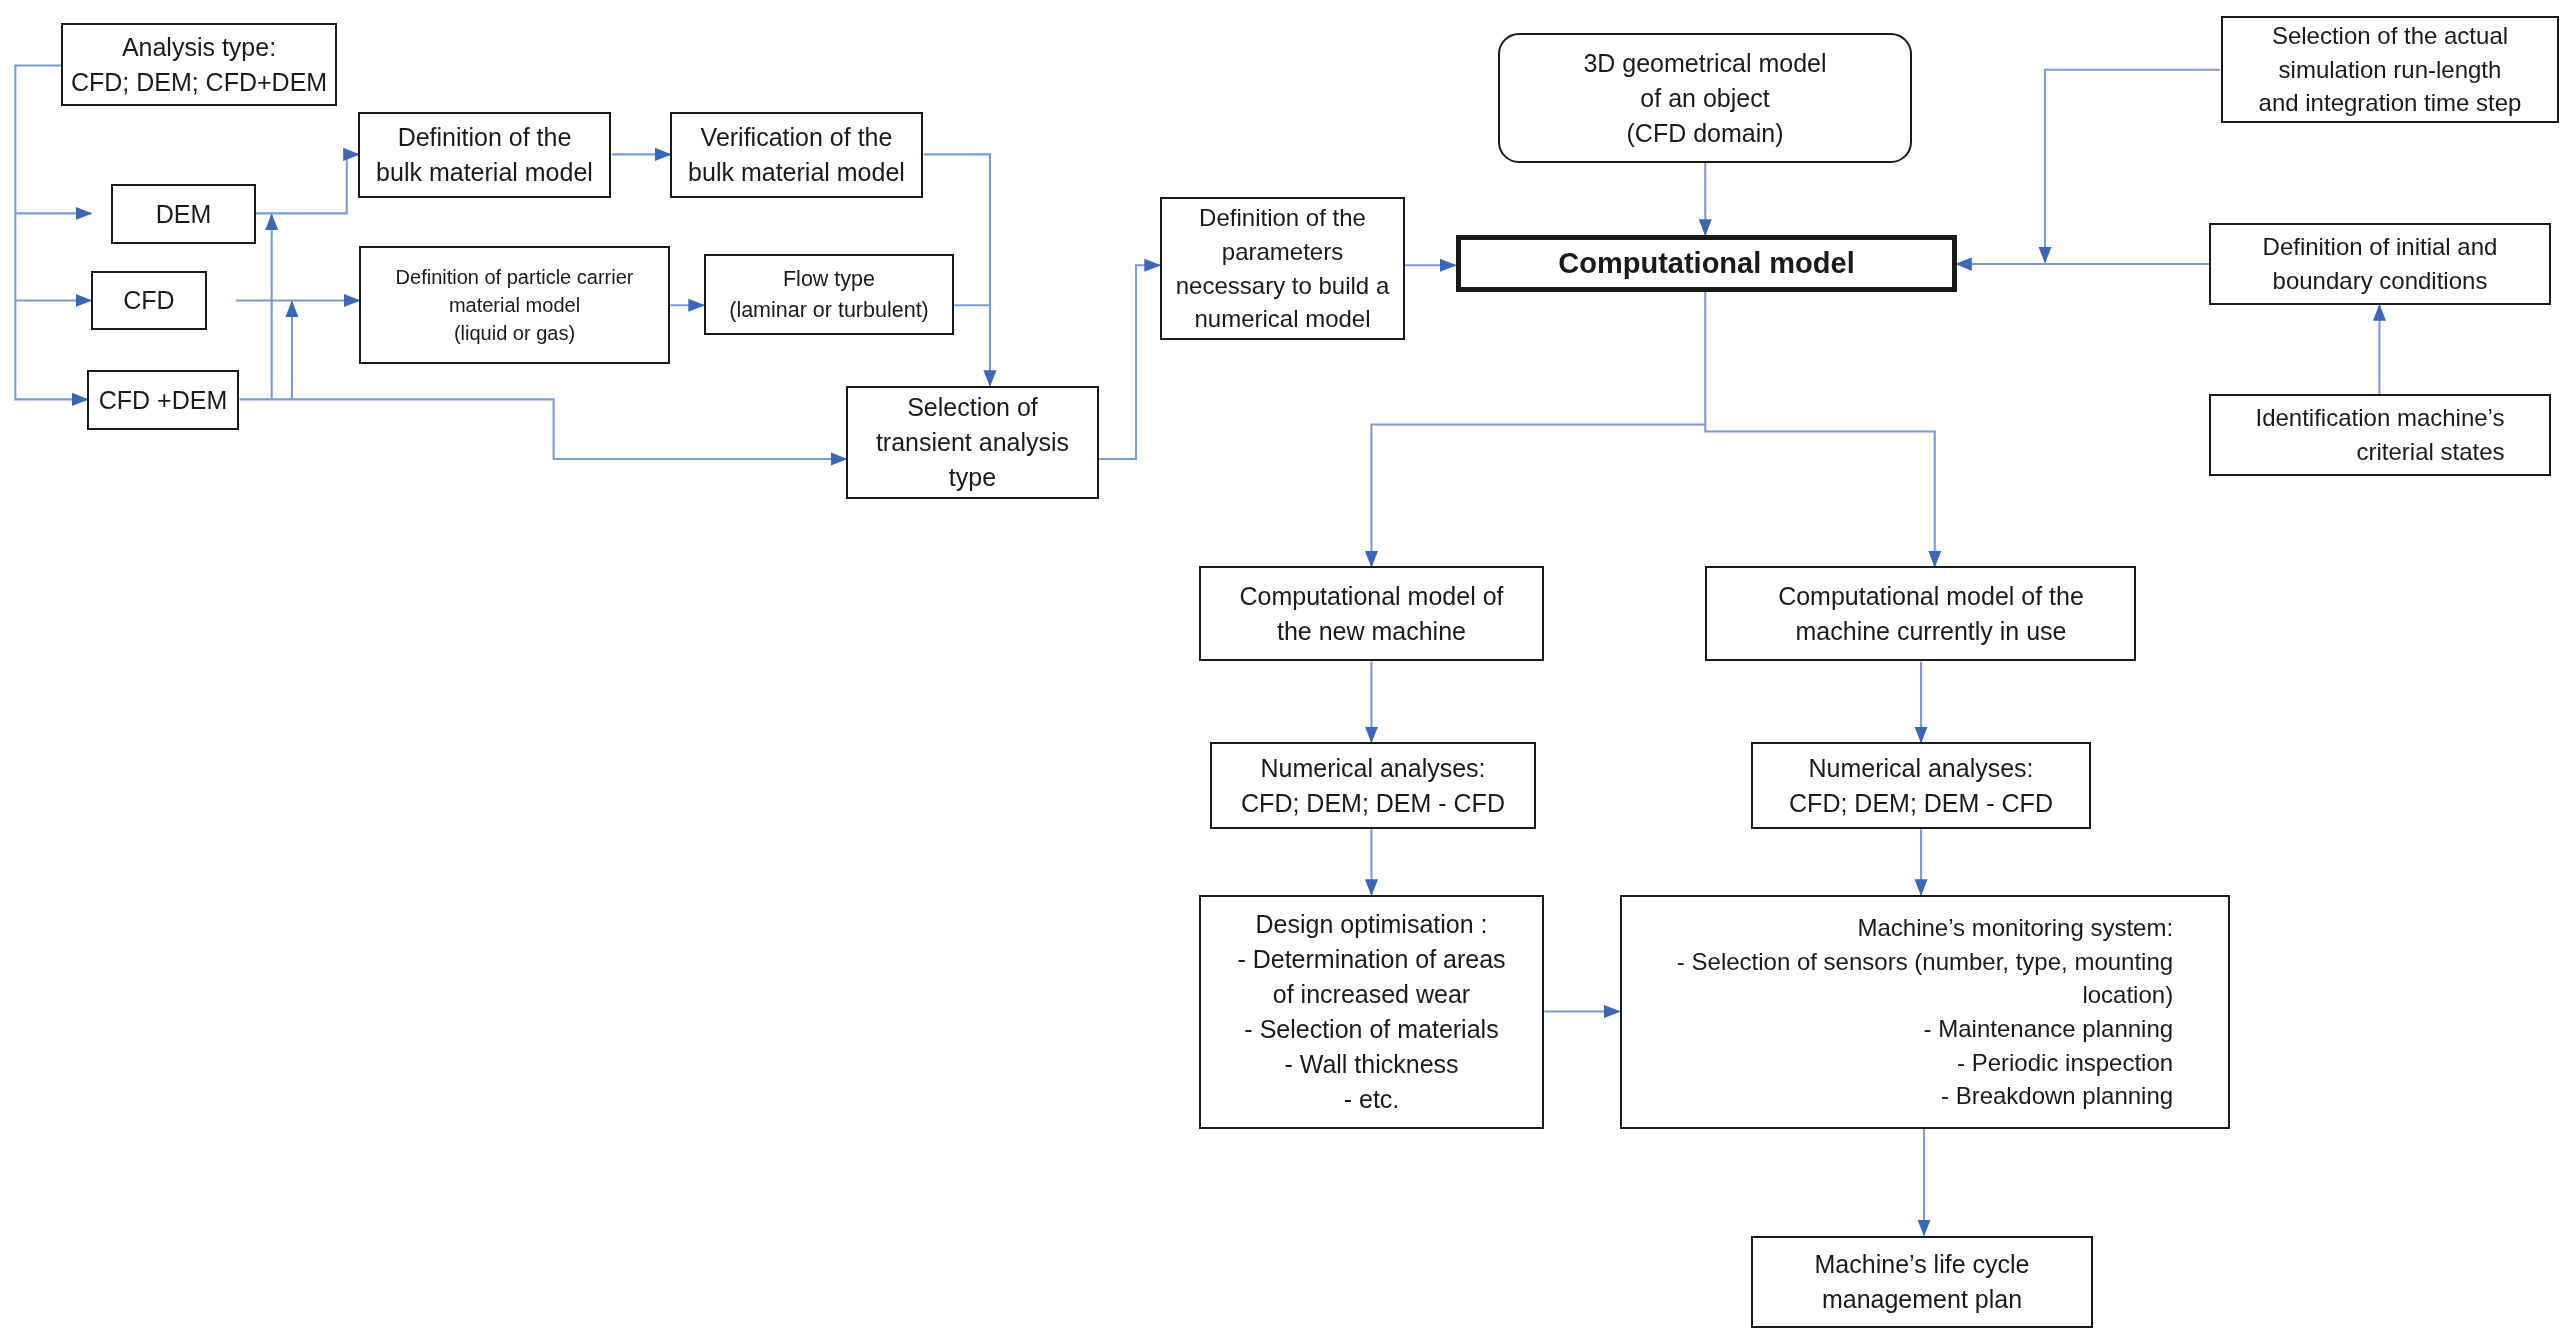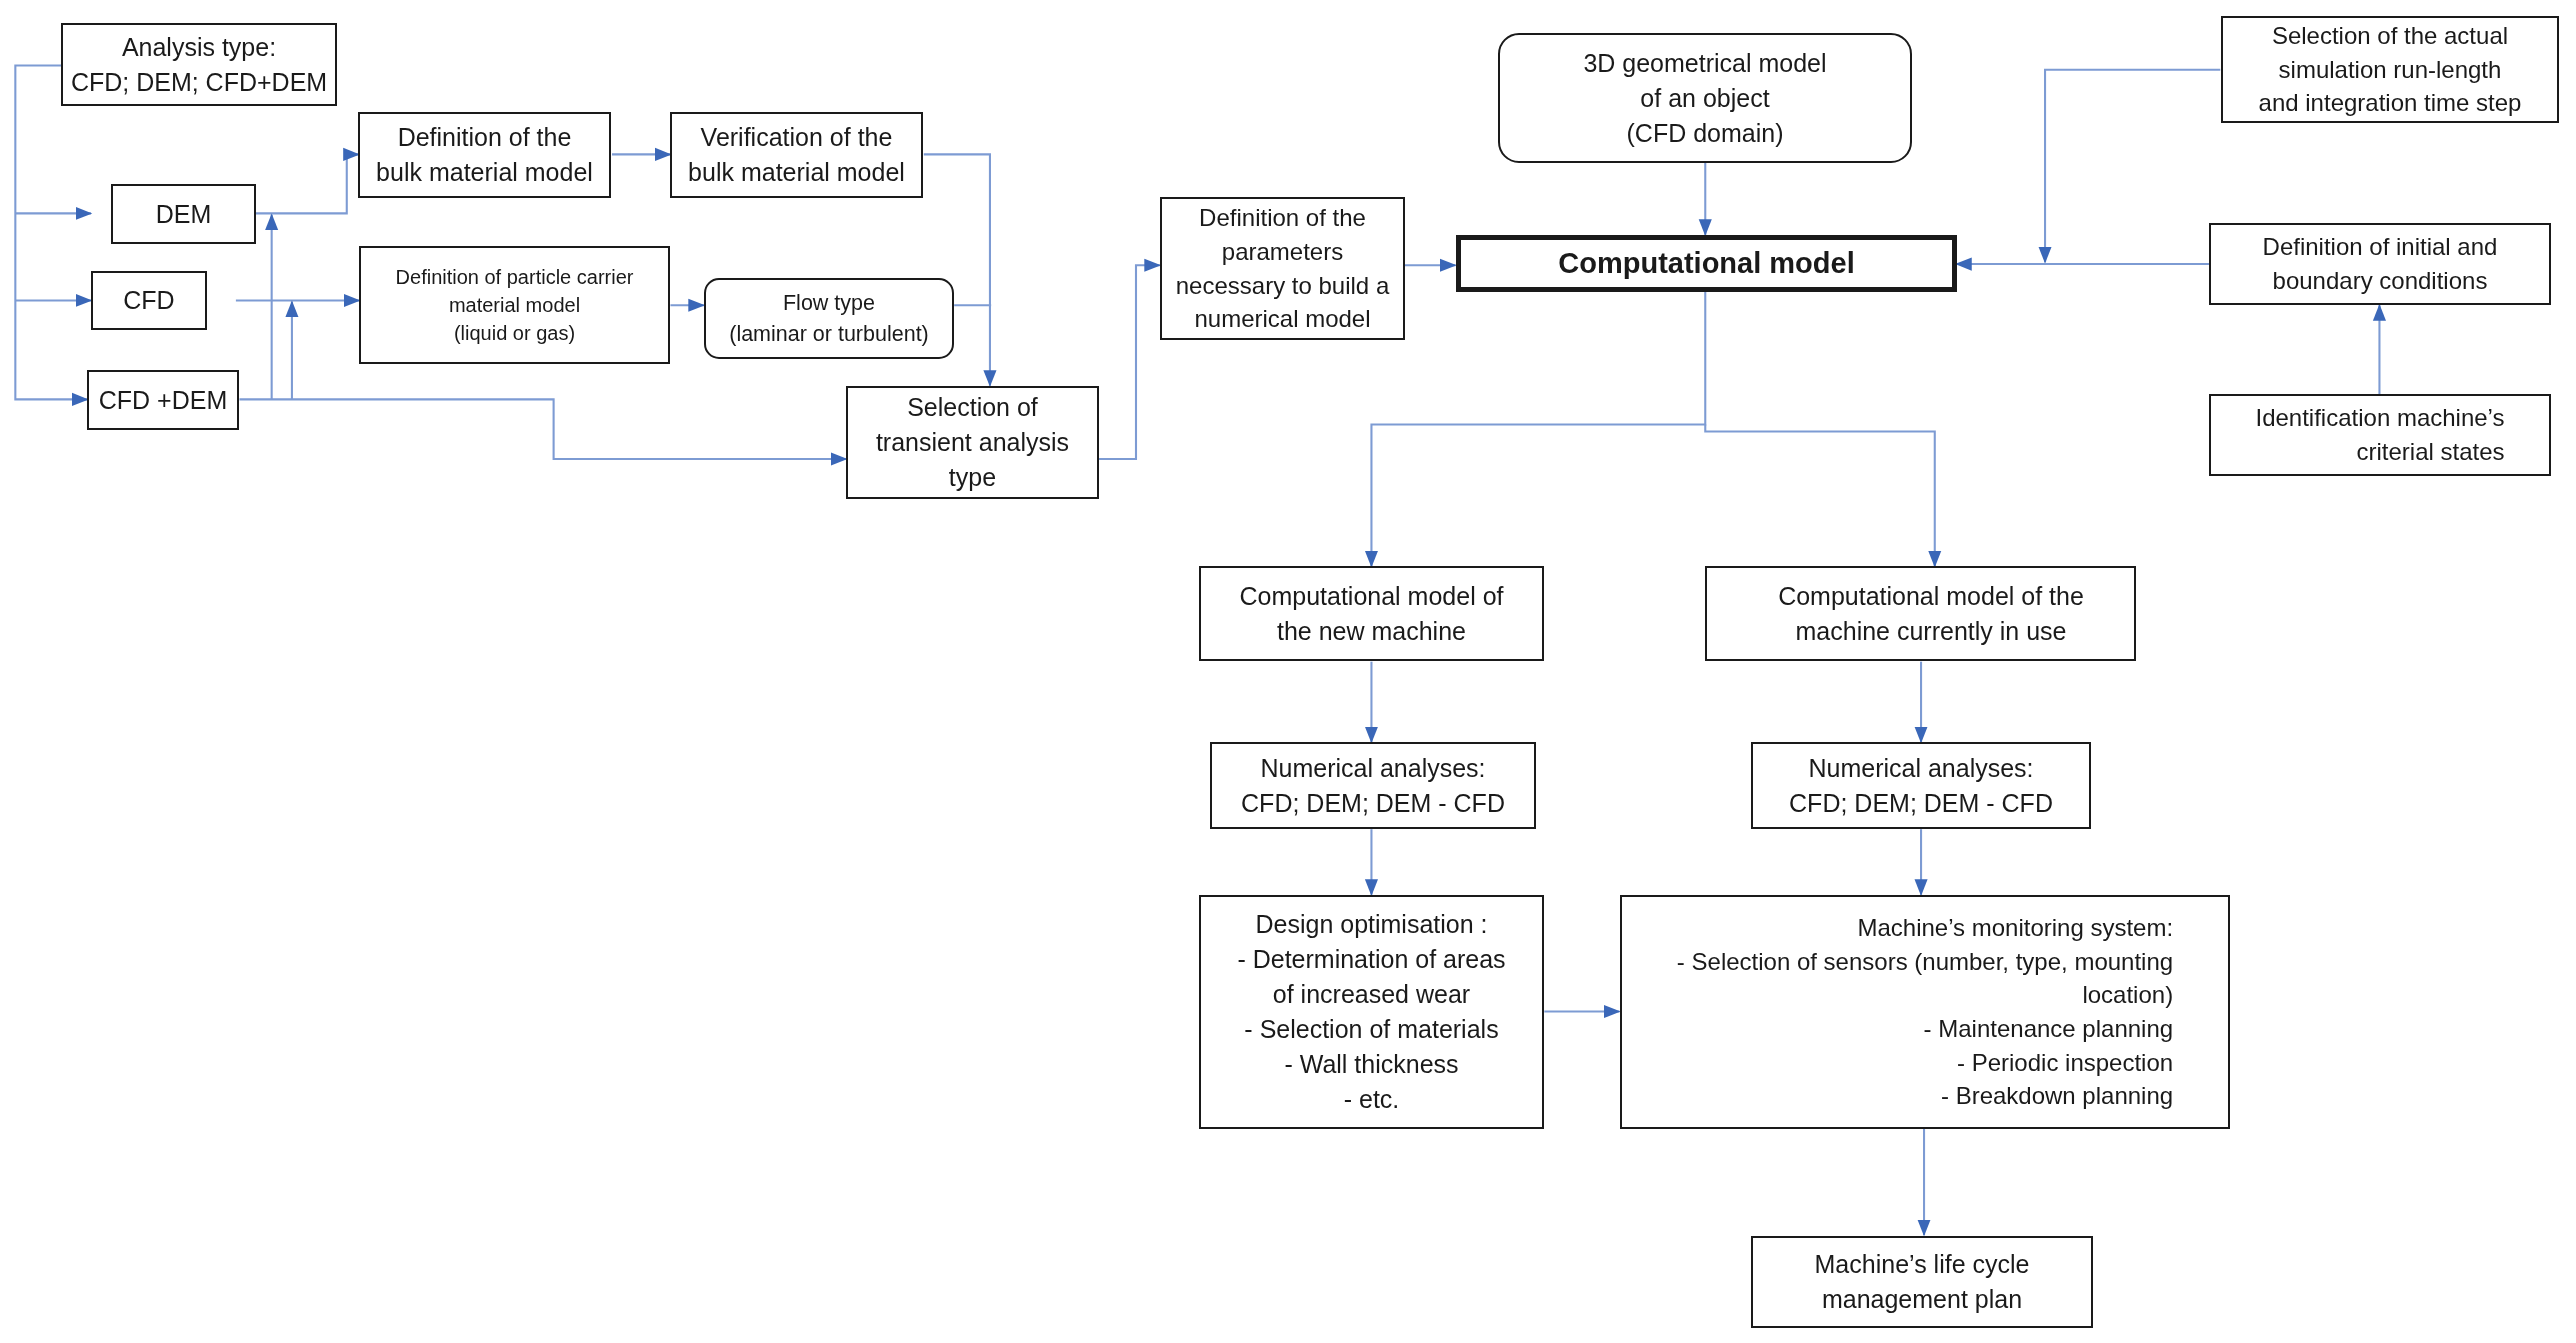--- a/index.html
+++ b/index.html
@@ -117,21 +117,21 @@
       </div>
       <div class="node" style="left: 670px; top: 112px; width: 253px; height: 86px;">
         <span class="label">Verification of the
 bulk material model</span>
       </div>
       <div class="node" style="left: 359px; top: 246px; width: 311px; height: 118px;">
         <span class="label" style="font-size: 20px;">Definition of particle carrier
 material model
 (liquid or gas)</span>
       </div>
-      <div class="node" style="left: 704px; top: 278px; width: 250px; height: 81px; border-radius: 15px;">
+      <div class="node" style="left: 704px; top: 254px; width: 250px; height: 81px;">
         <span class="label" style="font-size: 21.5px;">Flow type
 (laminar or turbulent)</span>
       </div>
       <div class="node" style="left: 846px; top: 386px; width: 253px; height: 113px;">
         <span class="label">Selection of
 transient analysis
 type</span>
       </div>
       <div class="node" style="left: 1160px; top: 197px; width: 245px; height: 143px;">
         <span class="label" style="font-size: 24px;">Definition of the

